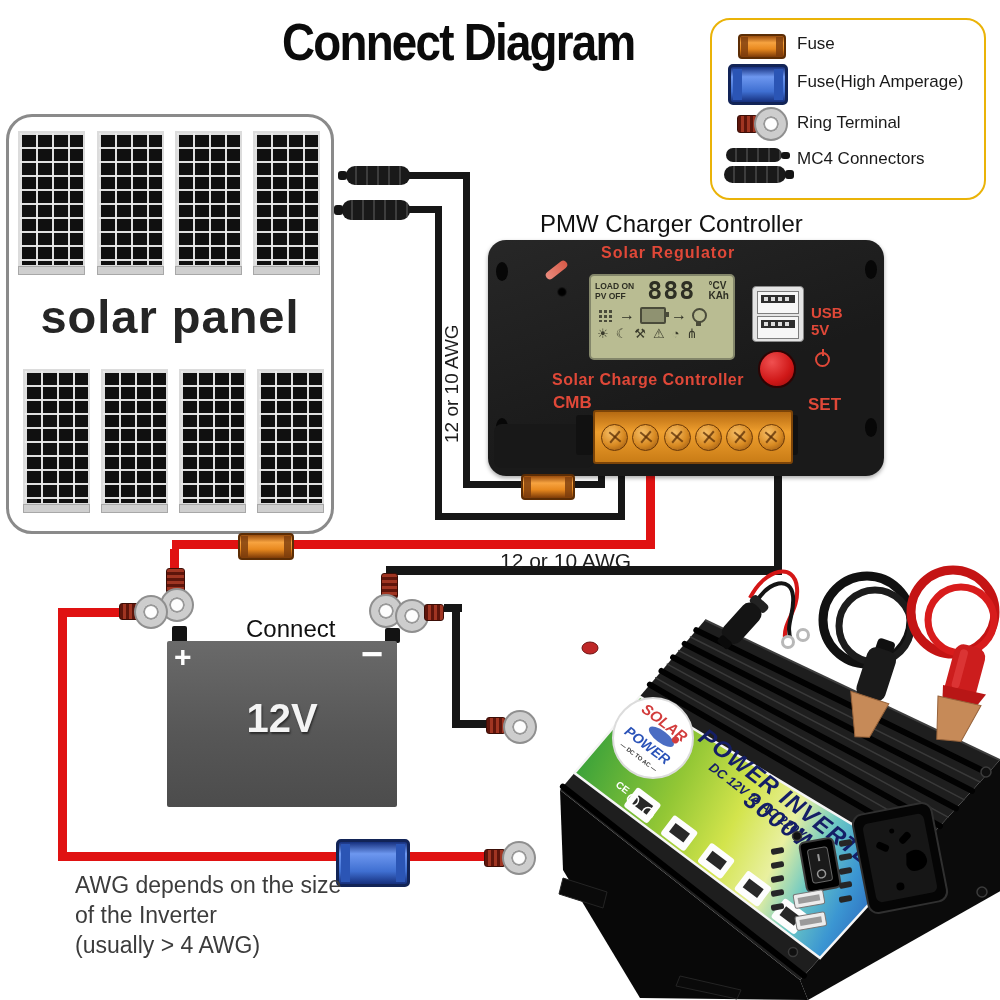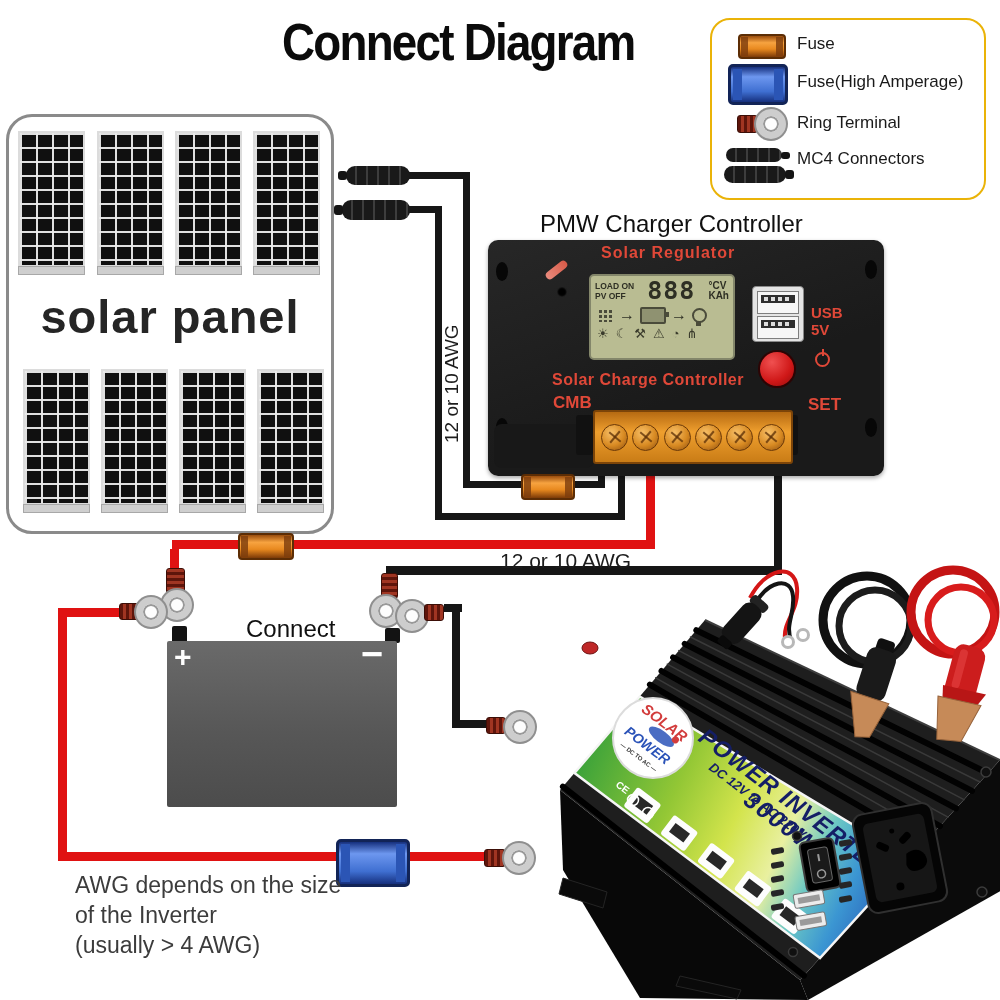--- a/index.html
+++ b/index.html
@@ -41,21 +41,21 @@
   .panelbox{left:6px;top:114px;width:322px;height:414px;border:3px solid #8a8a8a;border-radius:26px;background:#fff;}
   .module{position:absolute;width:63px;height:132px;background-color:#101010;border:2px solid #dcdcdc;
     background-image:
       repeating-linear-gradient(to right,rgba(235,235,235,.95) 0 2px,transparent 2px 16px),
       repeating-linear-gradient(to bottom,rgba(235,235,235,.95) 0 2px,transparent 2px 14px);}
   .module::after{content:'';position:absolute;left:-2px;right:-2px;bottom:-10px;height:7px;background:#cfcfcf;border:1px solid #a8a8a8;}
   .sp-label{position:absolute;left:0;right:0;top:172px;text-align:center;font-size:47px;font-weight:bold;color:#252525;letter-spacing:1px;}
 
   
   .ctl{left:488px;top:240px;width:396px;height:236px;background:linear-gradient(160deg,#272727,#1a1a1a 60%);
-       border-radius:10px;z-index:2;box-shadow:0 2px 4px rgba(0,0,0,.35);}
+       border-radius:18px;z-index:2;box-shadow:0 2px 4px rgba(0,0,0,.35);}
   .ctl .red{color:#e04838;font-weight:bold;}
   .screwhole{position:absolute;width:12px;height:19px;background:#070707;border-radius:50%;}
   .pen{position:absolute;left:56px;top:26px;width:25px;height:8px;border-radius:4px;
        background:linear-gradient(90deg,#e98b7d,#d75a48);transform:rotate(-38deg);}
   .pin-dot{position:absolute;left:69px;top:47px;width:10px;height:10px;border-radius:50%;background:#000;box-shadow:inset 0 0 2px #444;}
   .lcd{position:absolute;left:101px;top:34px;width:142px;height:82px;background:#b9bc92;border:2px solid #83866a;
        border-radius:5px;color:#2e2f24;overflow:hidden;}
   .lcd-top{display:flex;align-items:center;justify-content:space-between;padding:3px 4px 0 4px;}
   .lcd-flags{font-size:8.5px;font-weight:bold;line-height:10px;}
   .lcd-digits{font-family:"DejaVu Sans Mono",monospace;font-size:25px;font-weight:bold;letter-spacing:1px;line-height:24px;}
@@ -258,20 +258,21 @@
       <div class="tscrew"></div>
     </div>
   </div>
 
   <div class="abs batt-title">Connect</div>
   <div class="abs post" style="left:172px;top:626px;"></div>
   <div class="abs post" style="left:385px;top:628px;height:15px;"></div>
   <div class="abs battery">
     <div class="batt-plus">+</div>
     <div class="batt-minus">−</div>
+    <div class="batt-v">12V</div>
   </div>
 
   <div class="abs awg-v">12 or 10 AWG</div>
   <div class="abs awg-h">12 or 10 AWG</div>
 
   <div class="abs note" style="top:872px;">AWG depends on the size</div>
   <div class="abs note" style="top:902px;">of the Inverter</div>
   <div class="abs note" style="top:932px;">(usually &gt; 4 AWG)</div>
 
   <svg class="abs" style="left:545px;top:540px;z-index:4;" width="455" height="460" viewBox="0 0 455 460">

